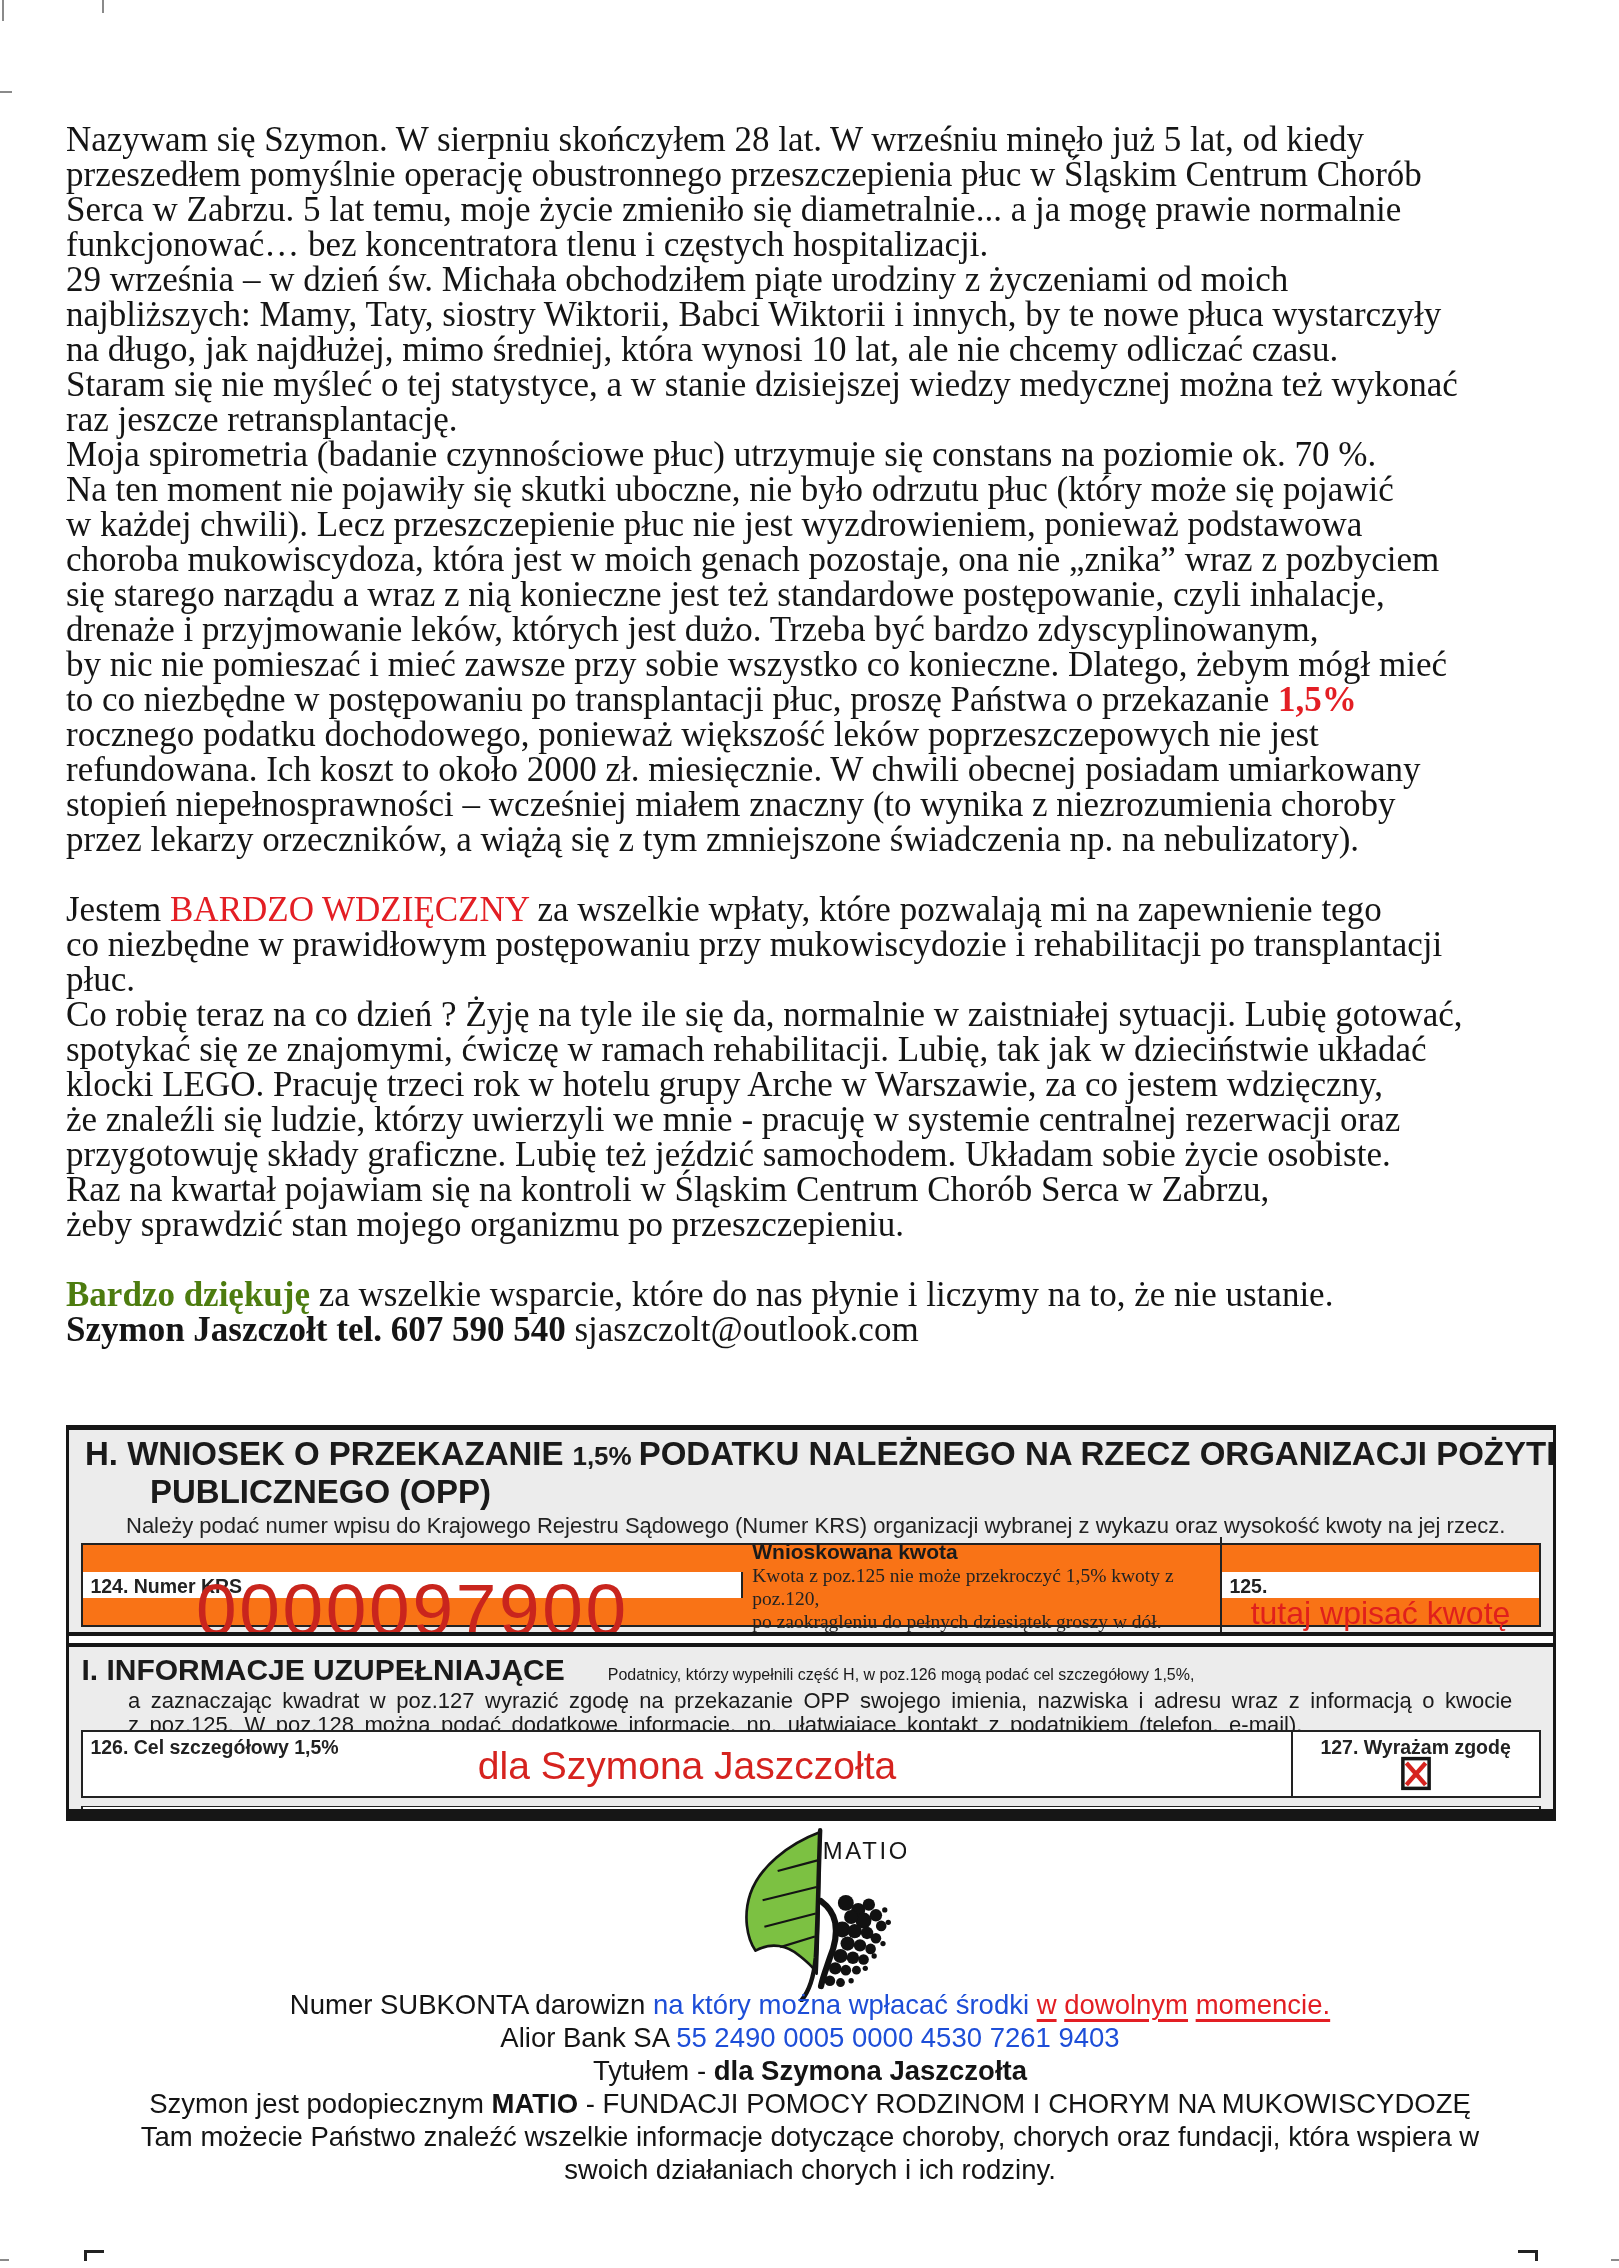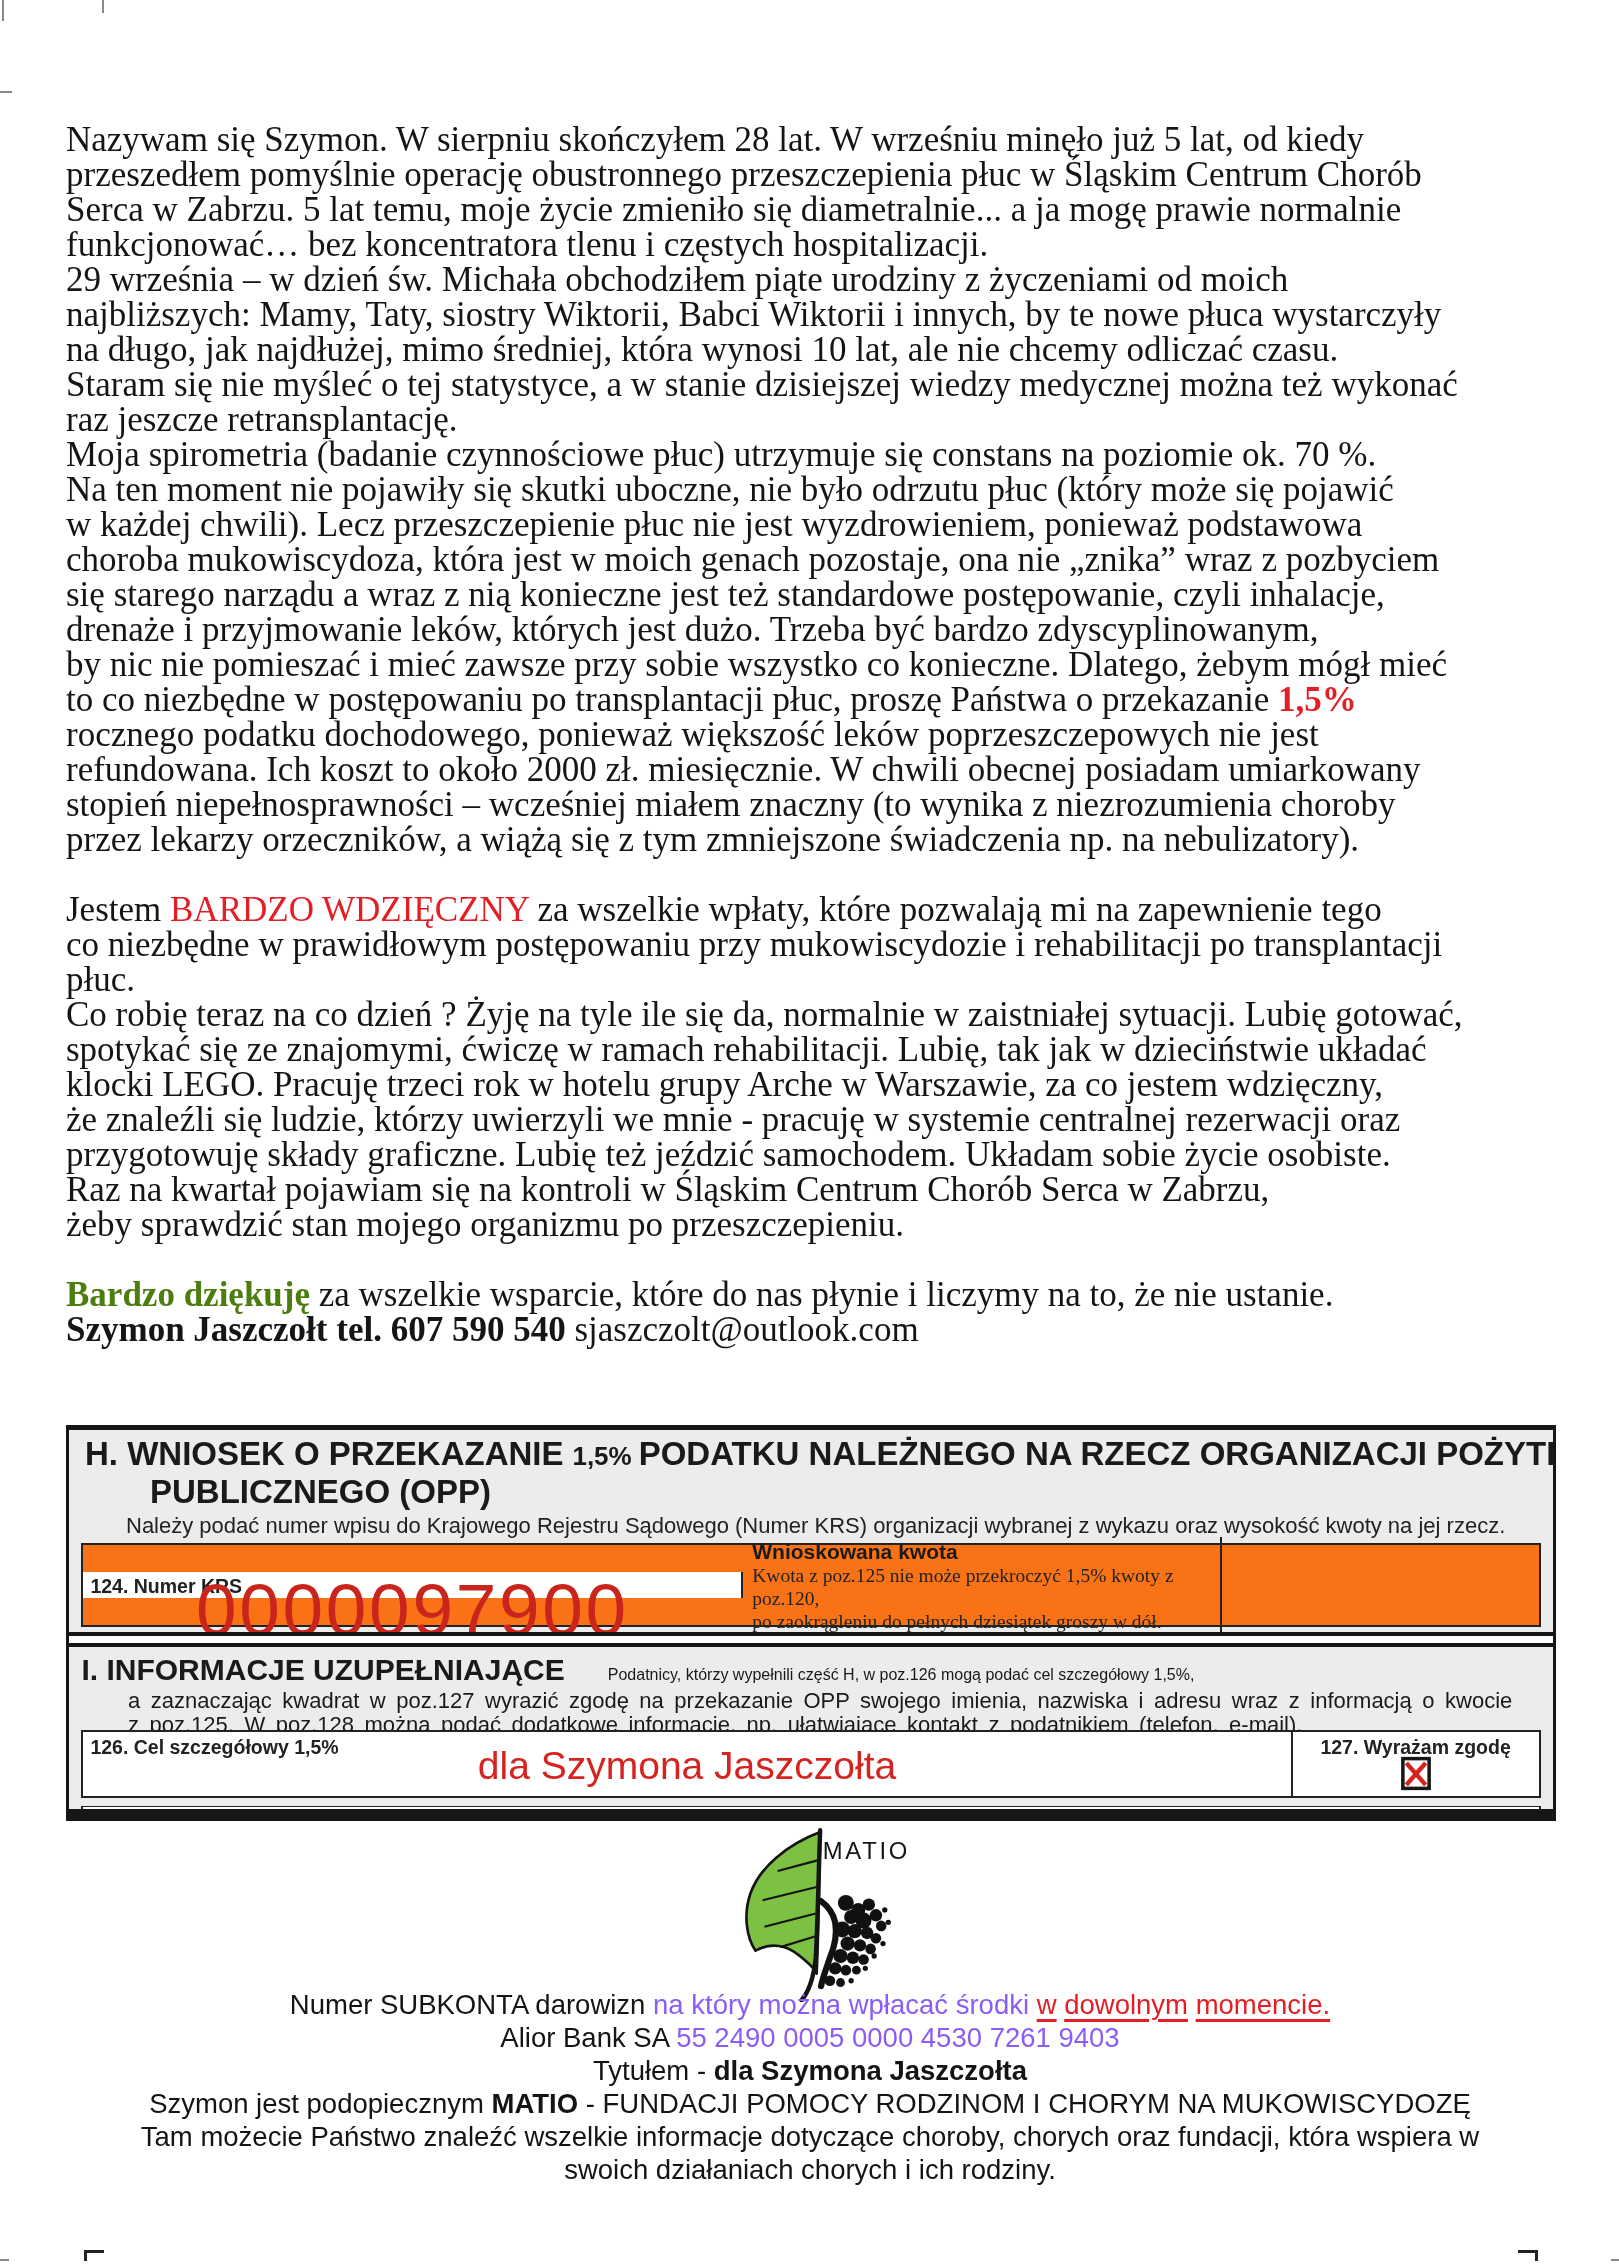--- a/index.html
+++ b/index.html
@@ -61,21 +61,21 @@
 
   
   .logo{position:absolute;left:729px;top:1825px;width:177px;height:177px;}
 
   
   .footer{position:absolute;left:0;right:0;top:1988px;text-align:center;
           font-family:"Liberation Sans","DejaVu Sans",sans-serif;font-size:27.5px;color:#141414;}
   .footer .tline{line-height:33px;min-height:33px;white-space:nowrap;}
   .seg-k{}
   .seg-kb{font-weight:bold;}
-  .seg-fr{color:#8b5cf6;}
+  .seg-fr{color:#1d4ed8;}
   .seg-ru{color:#e31e24;text-decoration:underline;text-decoration-thickness:2.7px;text-underline-offset:5.3px;}
 </style>
 </head>
 <body>
 
 <div class="page">
 
   <div class="cm" style="left:1.8px;top:0;width:1.8px;height:21px;"></div>
   <div class="cm" style="left:0;top:91px;width:11.5px;height:1.8px;"></div>
   <div class="cm" style="left:102px;top:0;width:1.8px;height:13.3px;"></div>
@@ -133,20 +133,24 @@
 
     <div class="row1">
       <div class="cell124">
         <div class="flabel">124. Numer KRS</div>
         <div class="krs-val">0000097900</div>
       </div>
       <div class="cell-kwota">
         <div class="kwota-title">Wnioskowana kwota</div>
         <div class="kwota-small">Kwota z poz.125 nie może przekroczyć 1,5% kwoty z poz.120,</div>
         <div class="kwota-small">po zaokrągleniu do pełnych dziesiątek groszy w dół.</div>
+      </div>
+      <div class="cell125">
+        <div class="flabel">125.</div>
+        <div class="hint125">tutaj wpisać kwotę</div>
       </div>
     </div>
 
     <div class="sep"></div>
 
     <div class="i-line1">
       <span class="i-title">I. INFORMACJE UZUPEŁNIAJĄCE</span><span class="i-t1">Podatnicy, którzy wypełnili część H, w poz.126 mogą podać cel szczegółowy 1,5%,</span>
     </div>
     <div class="i-t i-t2">a zaznaczając kwadrat w poz.127 wyrazić zgodę na przekazanie OPP swojego imienia, nazwiska i adresu wraz z informacją o kwocie</div>
     <div class="i-t i-t3">z poz.125. W poz.128 można podać dodatkowe informacje, np. ułatwiające kontakt z podatnikiem (telefon, e-mail).</div>

